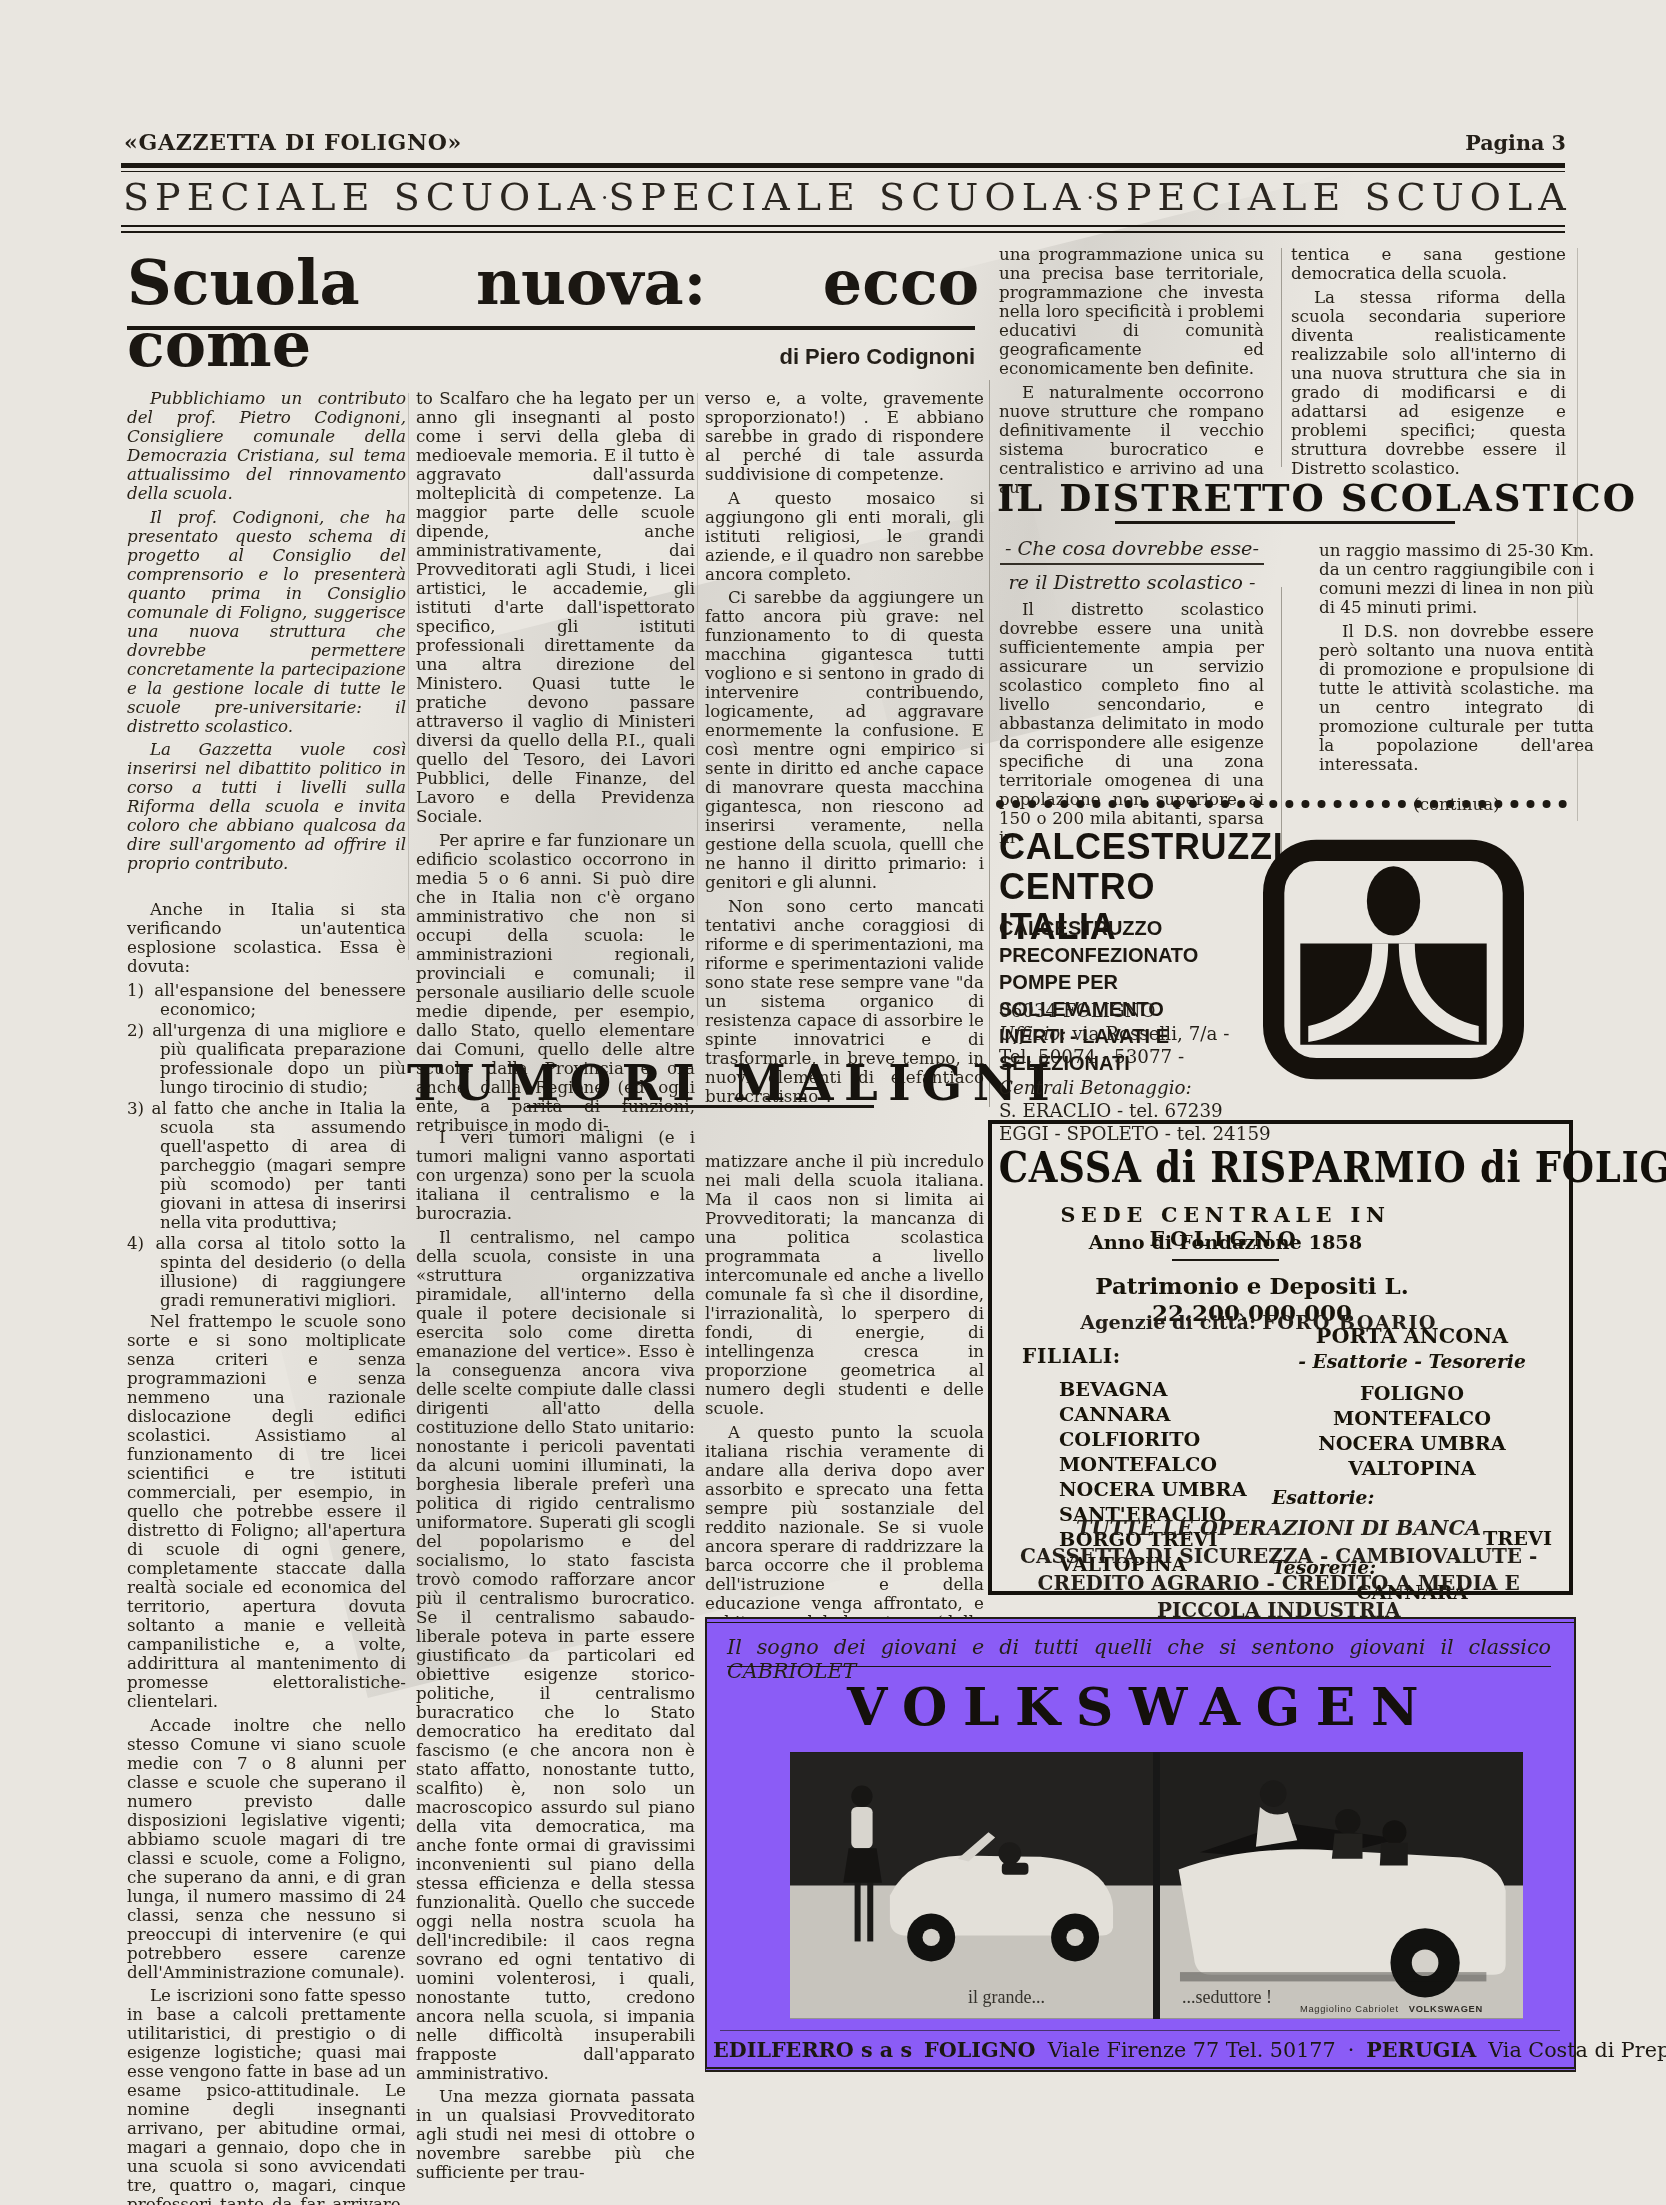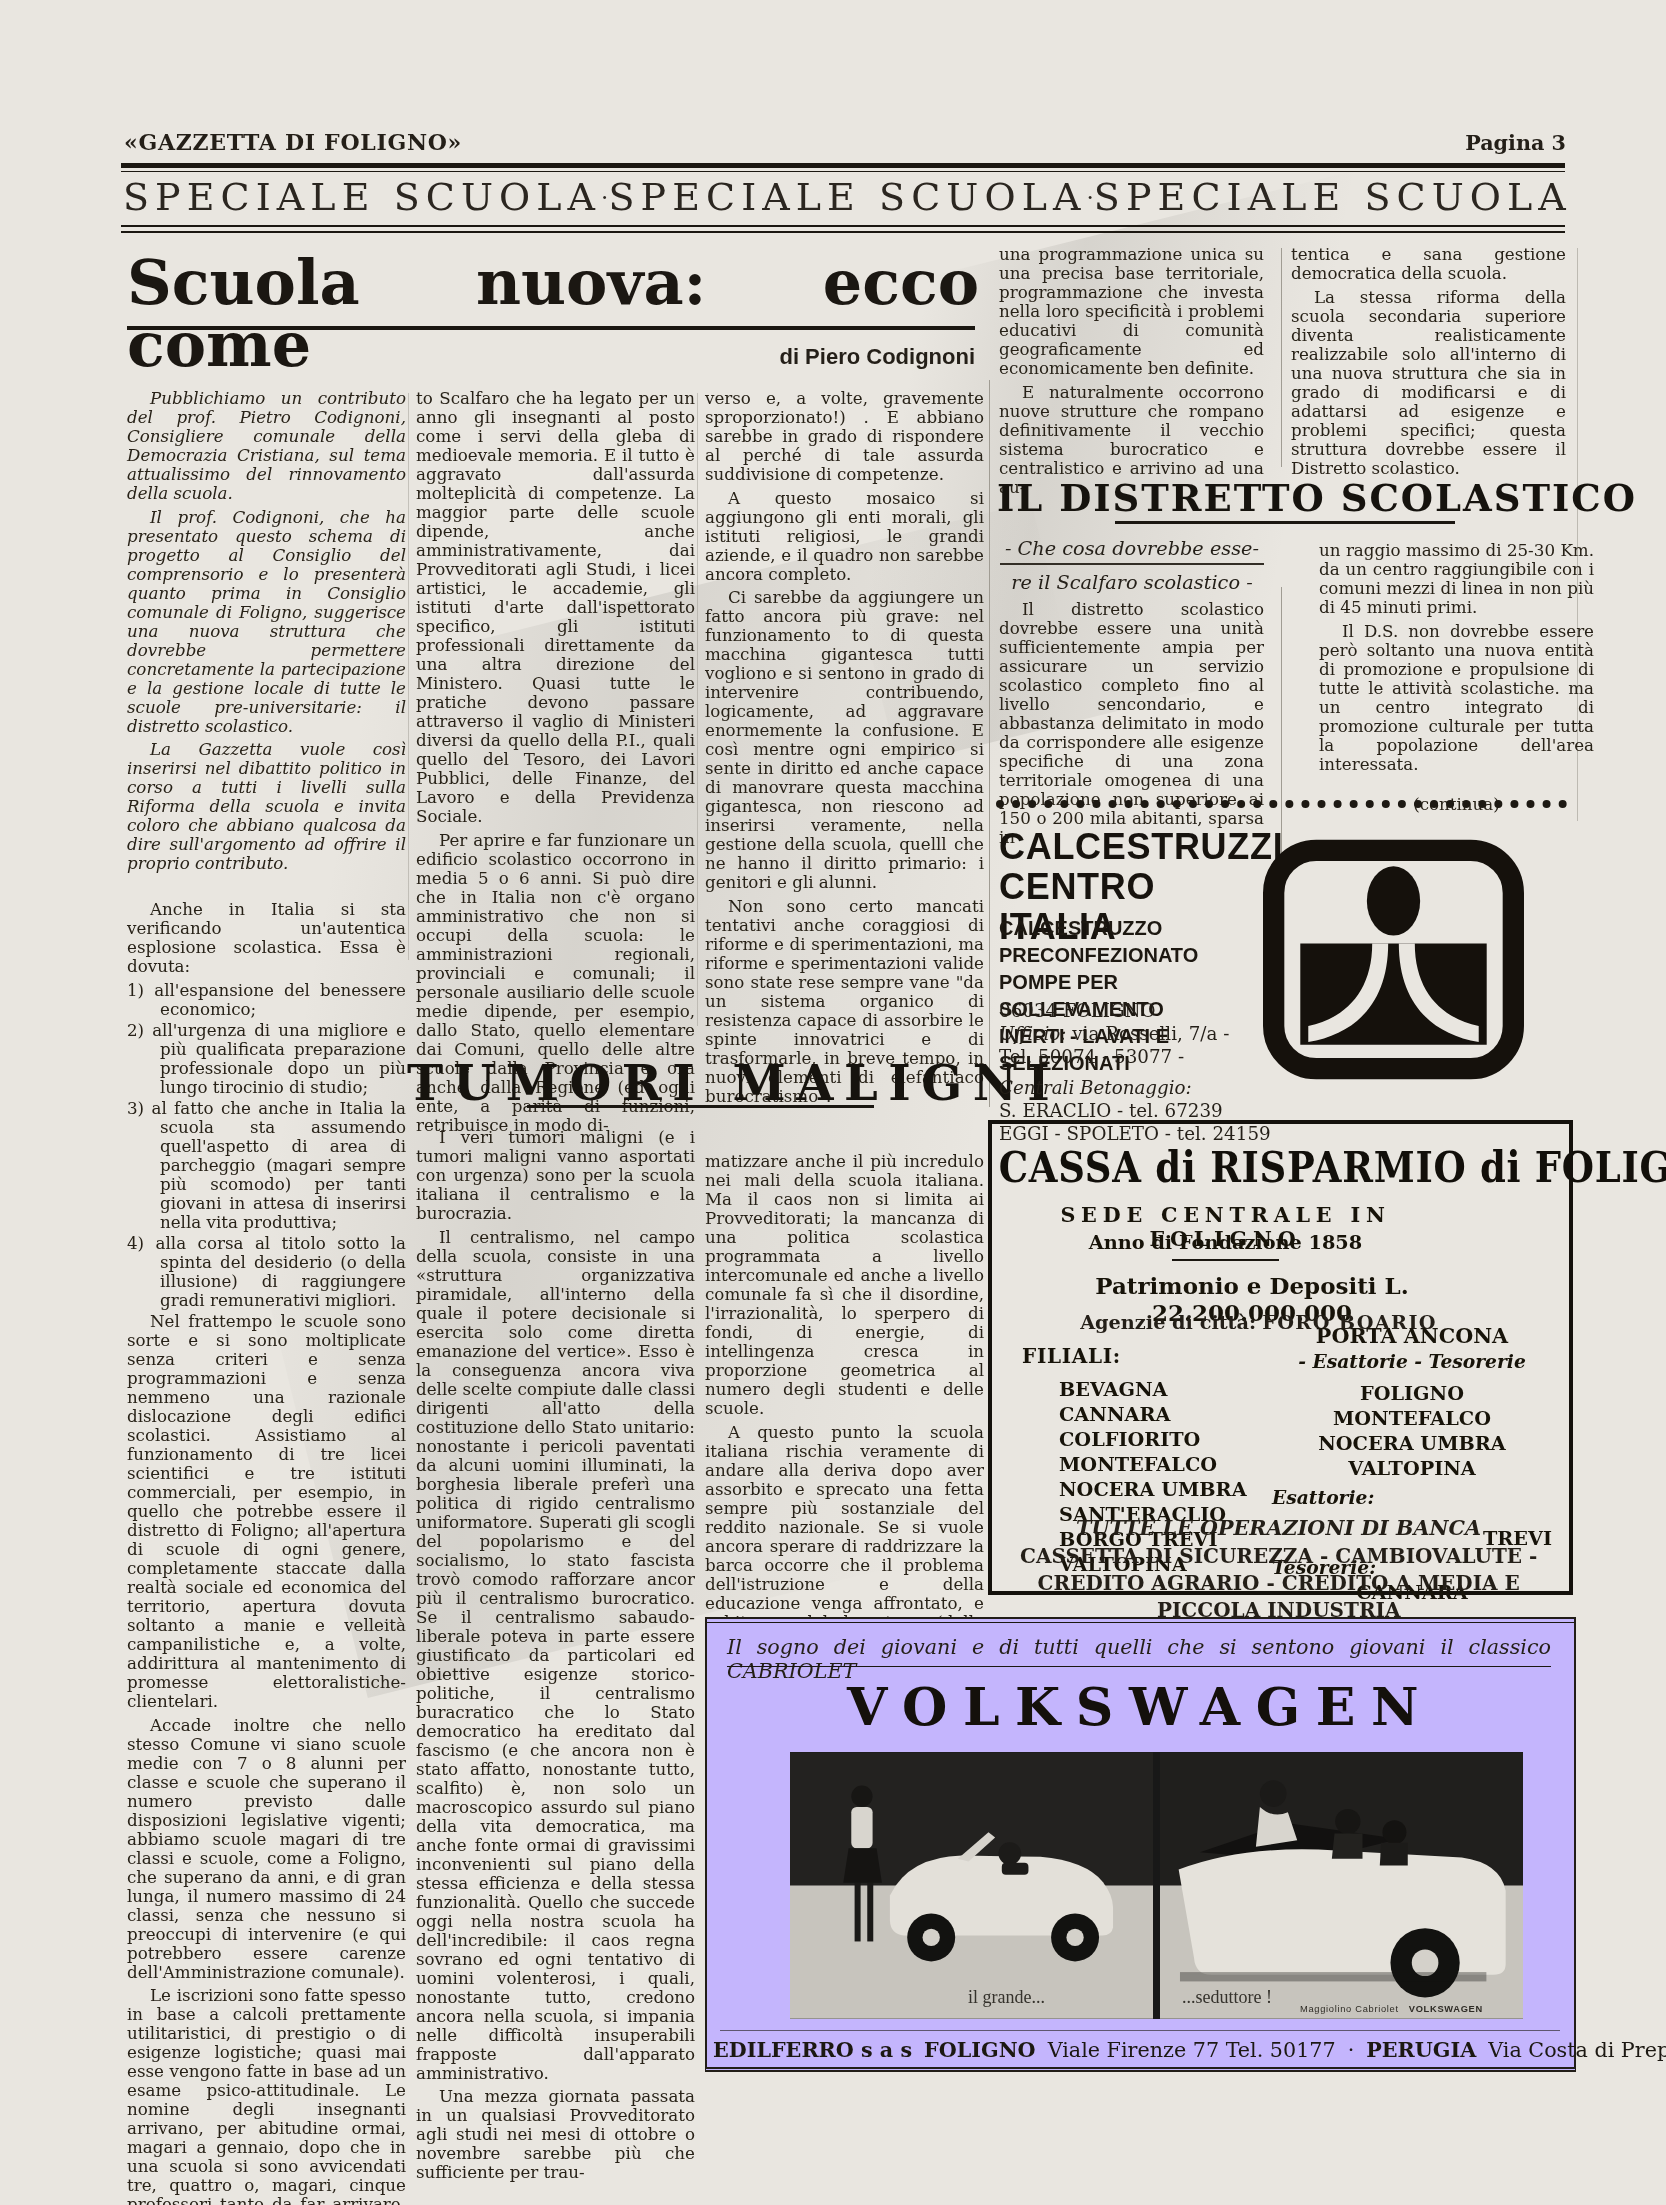--- a/index.html
+++ b/index.html
@@ -37,21 +37,21 @@
   .calc-title{font-family:"Liberation Sans",sans-serif;font-weight:bold;font-size:36px;line-height:40px;letter-spacing:0.7px;color:#17130e;}
   .calc-sub{font-family:"Liberation Sans",sans-serif;font-weight:bold;font-size:20px;line-height:27px;color:#1d1811;}
   .calc-addr{font-size:18.3px;line-height:23px;}
   
   .bankbox{position:absolute;border:4.7px solid #14110c;}
   .bank-title{font-weight:bold;font-size:37px;letter-spacing:0.7px;transform:scaleY(1.18);transform-origin:top;
               text-align:center;white-space:nowrap;color:#120f0a;}
   .bank-line{font-weight:bold;text-align:center;color:#171309;}
   .bank-list{font-weight:bold;font-size:19.3px;line-height:25px;color:#171309;}
   
-  .vwbox{position:absolute;border:2px solid #221e18;border-bottom:5.3px double #221e18;background:#c4b5fd;}
+  .vwbox{position:absolute;border:2px solid #221e18;border-bottom:5.3px double #221e18;background:#8b5cf6;}
   .vw-tagline{font-style:italic;font-size:20.7px;text-align:justify;text-align-last:justify;color:#241f17;}
   .vw-brand{font-weight:bold;font-size:52px;letter-spacing:.30em;text-align:center;color:#14100b;}
   .photo{position:absolute;background:#181818;display:flex;gap:6.7px;padding:0;}
   .caption{position:absolute;font-family:Liberation Serif, serif;font-size:18px;color:#35322c;}
   .credit{position:absolute;font-family:"Liberation Sans",sans-serif;font-size:9.3px;color:#2e2b25;letter-spacing:0.7px;}
   .dealer{font-size:20.7px;text-align:center;white-space:nowrap;color:#1c1812;}
   .dealer span{margin:0 6px;}
   
   .artifact{position:absolute;pointer-events:none;
      background:linear-gradient(115deg,transparent 18%,rgba(130,128,122,.18) 38%,rgba(130,128,122,.10) 52%,transparent 72%);
@@ -139,21 +139,21 @@
     <p class="cont">tentica e sana gestione democratica della scuola.</p>
     <p>La stessa riforma della scuola secondaria superiore diventa realisticamente realizzabile solo all'interno di una nuova struttura che sia in grado di modificarsi e di adattarsi ad esigenze e problemi specifici; questa struttura dovrebbe essere il Distretto scolastico.</p>
   </div>
 
   <div class="abs sechead distretto" style="left:997px;top:476px;width:568px;">IL DISTRETTO SCOLASTICO</div>
   <div class="hr" style="left:1115px;top:521px;width:340px;height:2.7px;"></div>
 
   <div class="abs kicker" style="left:1000px;top:535px;width:264px;">
     <span>- Che cosa dovrebbe esse-</span>
     <span class="krule"></span>
-    <span>re il Scalfaro scolastico -</span>
+    <span>re il Distretto scolastico -</span>
   </div>
 
   <div class="col" style="left:999px;top:600px;width:265px;">
     <p>Il distretto scolastico dovrebbe essere una unità sufficientemente ampia per assicurare un servizio scolastico completo fino al livello sencondario, e abbastanza delimitato in modo da corrispondere alle esigenze specifiche di una zona territoriale omogenea di una popolazione non superiore ai 150 o 200 mila abitanti, sparsa in</p>
   </div>
   <div class="col" style="left:1319px;top:541px;width:275px;">
     <p class="cont">un raggio massimo di 25-30 Km. da un centro raggiungibile con i comuni mezzi di linea in non più di 45 minuti primi.</p>
     <p>Il D.S. non dovrebbe essere però soltanto una nuova entità di promozione e propulsione di tutte le attività scolastiche. ma un centro integrato di promozione culturale per tutta la popolazione dell'area interessata.</p>
     <p class="center" style="margin-top:21px;">(continua)</p>
   </div>

